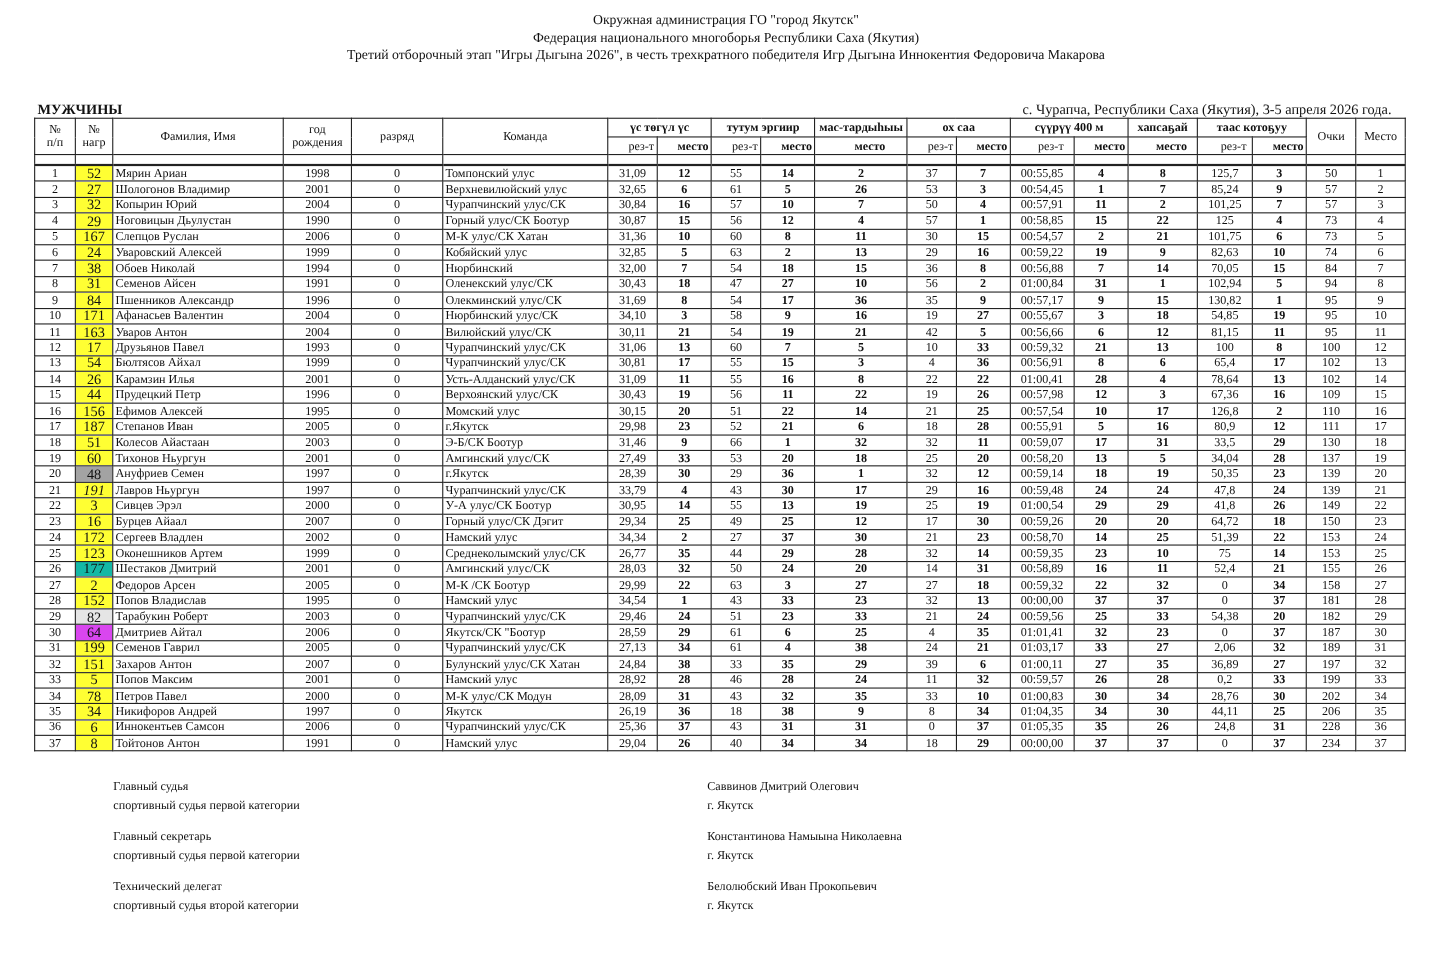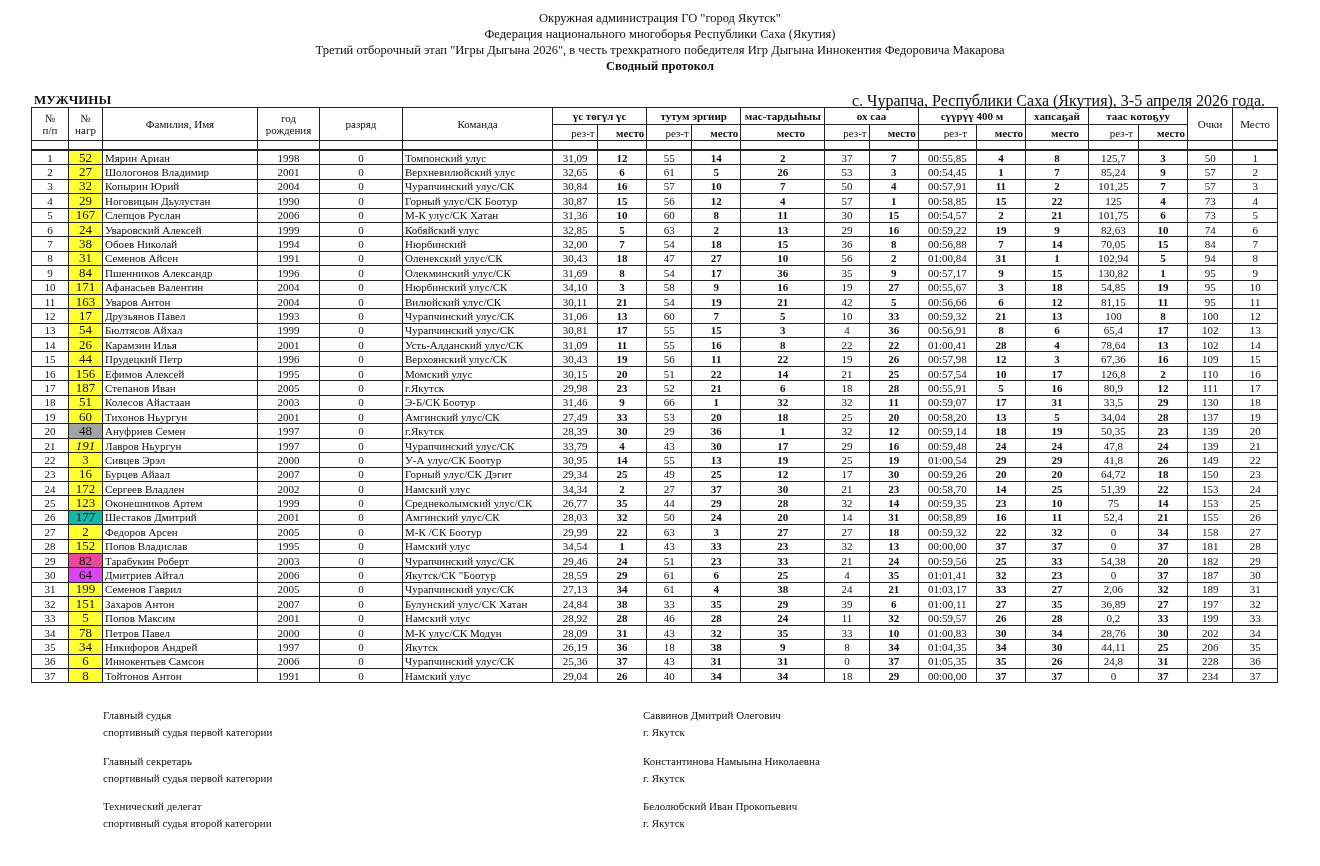--- a/index.html
+++ b/index.html
@@ -1,42 +1,41 @@
 <!DOCTYPE html>
 <html><head>
 <meta charset="utf-8">
 <style>
   html, body { margin:0; padding:0; background:#ffffff; }
   body { width:1320px; height:866px; position:relative; overflow:hidden; font-family:"Liberation Serif", serif; color:#111; }
   .header { position:absolute; top:10px; left:0; width:1320px; text-align:center; font-size:12.5px; line-height:16px; }
   .header .line { display:block; }
   .header .title { font-weight:bold; }
   .section-title { position:absolute; left:34px; top:92px; font-weight:bold; font-size:13px; }
-  .place { position:absolute; right:55px; top:92px; font-size:16px; }
+  .place { position:absolute; right:55px; top:92px; font-size:13px; }
   table.protocol { position:absolute; left:31px; top:107px; border-collapse:collapse; table-layout:fixed; font-size:11px; }
   table.protocol td, table.protocol th { border:1px solid #222; padding:0 2px; height:13.4px; line-height:12px; white-space:nowrap; overflow:hidden; font-weight:normal; }
   table.protocol th { font-size:11px; text-align:center; vertical-align:middle; }
   table.protocol th.b, table.protocol td.b { font-weight:bold; }
   table.protocol thead tr.h1 th { height:16px; }
   table.protocol thead tr.h2 th { height:15px;padding-left:18px; }
   table.protocol thead tr.spacer td { height:8px; border-bottom:2px solid #222; }
   td.c { text-align:center; }
   td.l { text-align:left; }
   td.bib { background:#ffff33; text-align:center; font-size:13px; }
   .sign { position:absolute; font-size:11px; line-height:17px; }
   .sign .row { display:block; }
 </style>
 </head>
 <body>
 
 <div class="header">
   <span class="line">Окружная администрация ГО "город Якутск"</span>
   <span class="line">Федерация национального многоборья Республики Саха (Якутия)</span>
   <span class="line">Третий отборочный этап "Игры Дыгына 2026", в честь трехкратного победителя Игр Дыгына Иннокентия Федоровича Макарова</span>
-  <span class="line title">Сводный протокол</span>
 </div>
 
 <div class="section-title">МУЖЧИНЫ</div>
 <div class="place">с. Чурапча, Республики Саха (Якутия), 3-5 апреля 2026 года.</div>
 
 <table class="protocol">
   <colgroup>
     <col style="width:37px">
       <col style="width:34px">
       <col style="width:155px">
@@ -725,21 +724,21 @@
         <td class="c">00:00,00</td>
         <td class="c b">37</td>
         <td class="c b">37</td>
         <td class="c">0</td>
         <td class="c b">37</td>
         <td class="c">181</td>
         <td class="c">28</td>
       </tr>
       <tr>
         <td class="c">29</td>
-        <td class="bib" style="background: #ec4899;">82</td>
+        <td class="bib" style="background: #e5e5e5;">82</td>
         <td class="l">Тарабукин Роберт</td>
         <td class="c">2003</td>
         <td class="c">0</td>
         <td class="l">Чурапчинский улус/СК</td>
         <td class="c">29,46</td>
         <td class="c b">24</td>
         <td class="c">51</td>
         <td class="c b">23</td>
         <td class="c b">33</td>
         <td class="c">21</td>

